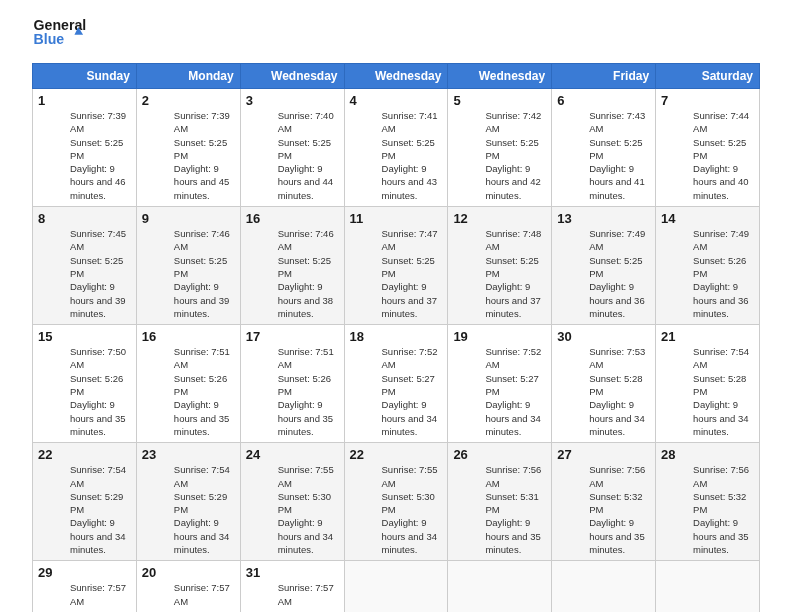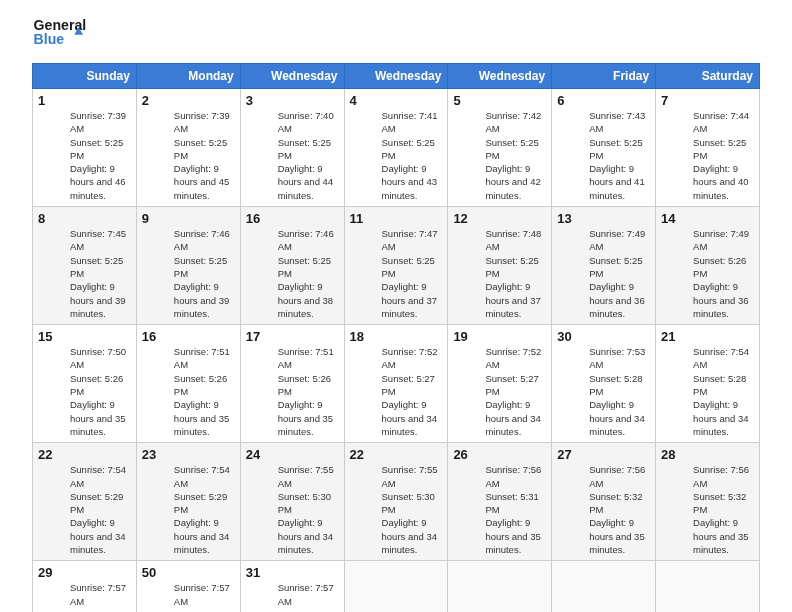--- a/index.html
+++ b/index.html
@@ -239,21 +239,21 @@
             <span class="day-num">28</span>
             <div class="day-info">Sunrise: 7:56 AM<br>Sunset: 5:32 PM<br>Daylight: 9 hours and 35 minutes.</div>
           </td>
         </tr>
         <tr class="last-row">
           <td>
             <span class="day-num">29</span>
             <div class="day-info">Sunrise: 7:57 AM<br>Sunset: 5:33 PM<br>Daylight: 9 hours and 36 minutes.</div>
           </td>
           <td>
-            <span class="day-num">50</span>
+            <span class="day-num">20</span>
             <div class="day-info">Sunrise: 7:57 AM<br>Sunset: 5:34 PM<br>Daylight: 9 hours and 36 minutes.</div>
           </td>
           <td>
             <span class="day-num">31</span>
             <div class="day-info">Sunrise: 7:57 AM<br>Sunset: 5:34 PM<br>Daylight: 9 hours and 37 minutes.</div>
           </td>
           <td class="empty-cell"></td>
           <td class="empty-cell"></td>
           <td class="empty-cell"></td>
           <td class="empty-cell"></td>

